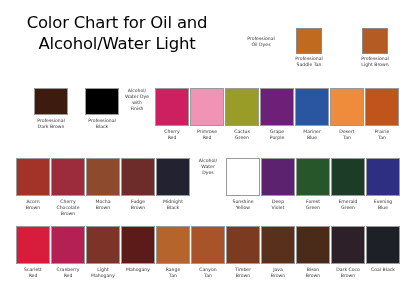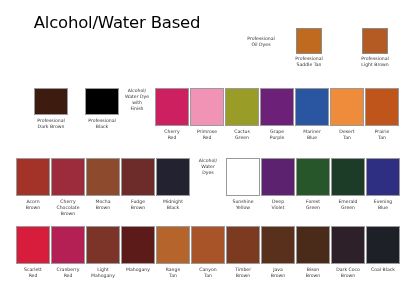--- a/index.html
+++ b/index.html
@@ -127,21 +127,22 @@
     margin-left: -3px;
   }
 </style>
 </head>
 <body>
 
 <div id="chart-root">
 
   <div class="header">
     <div class="title" id="chart-title">
-        <span>Alcohol/Water Based</span>
+        <span>Color Chart for Oil and</span>
+        <span>Alcohol/Water Light</span>
       </div>
     <div class="oil-group">
       <div class="oil-caption" id="oil-caption">
           <span>Professional</span>
           <span>Oil Dyes</span>
         </div>
       <div class="oil-sw" id="oil-saddle">
         <div class="chip" style="background: rgb(192, 106, 32);"></div>
         <div class="lbl">
             <span>Professional</span>

